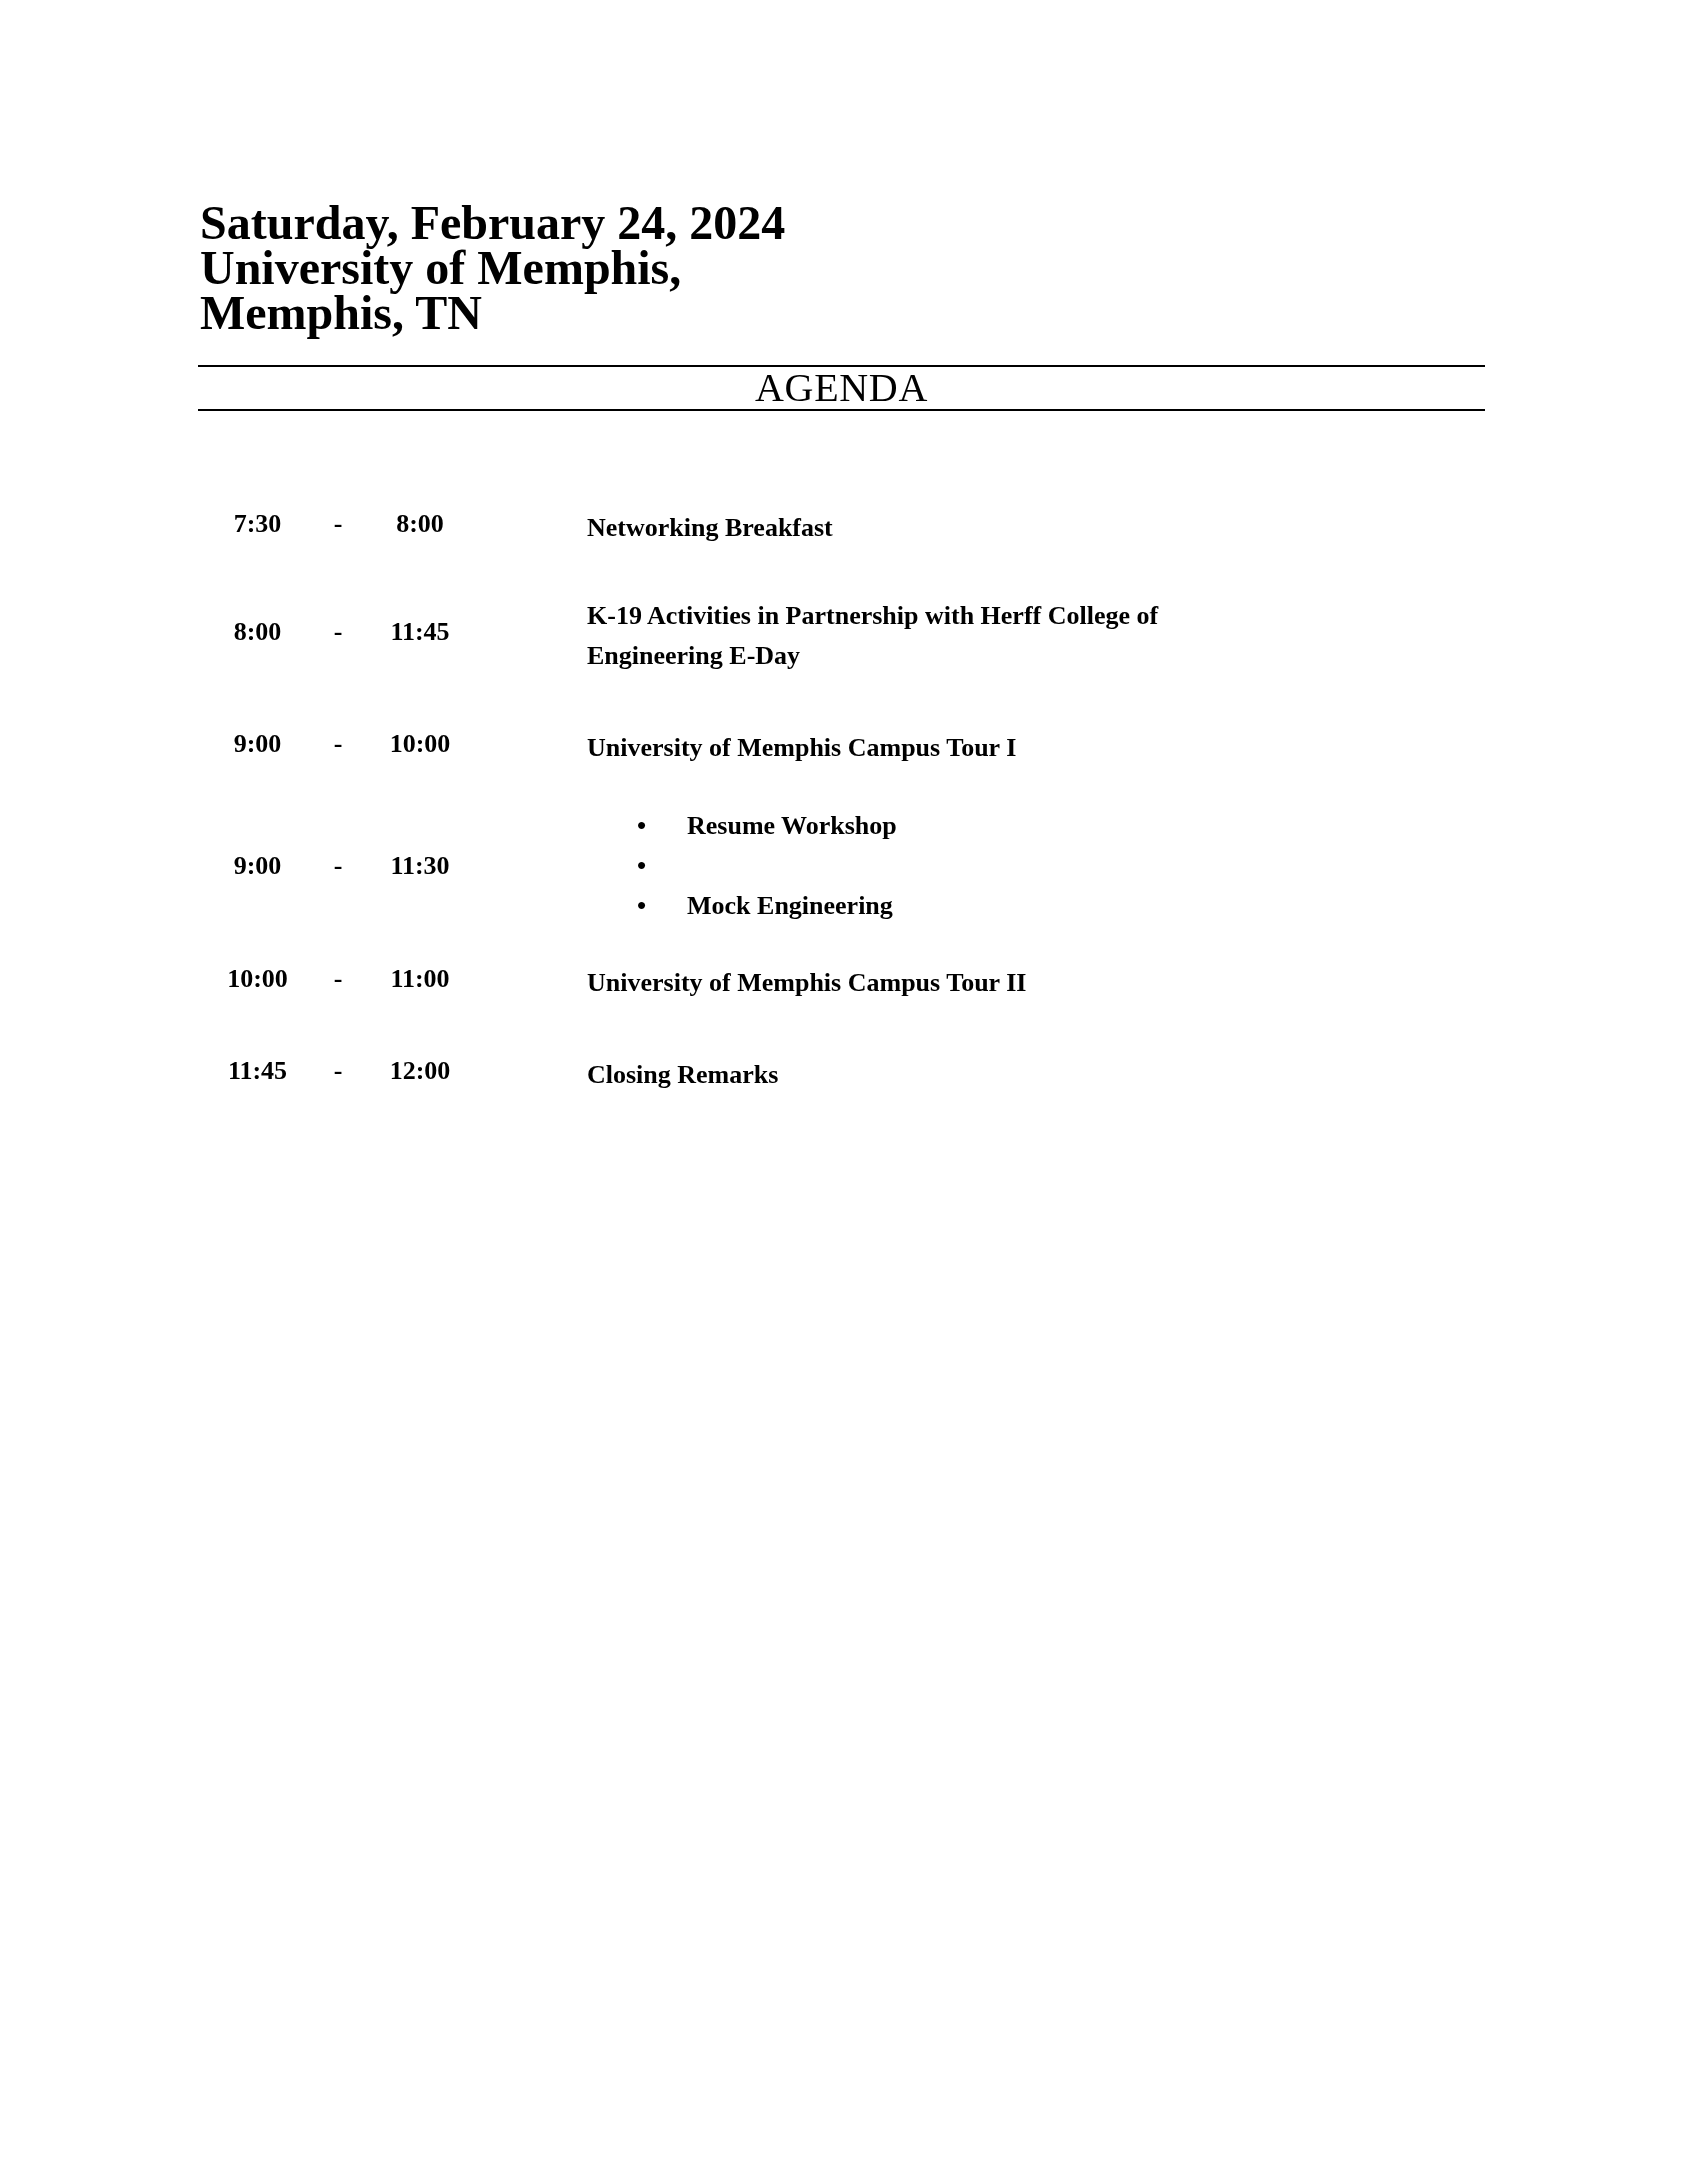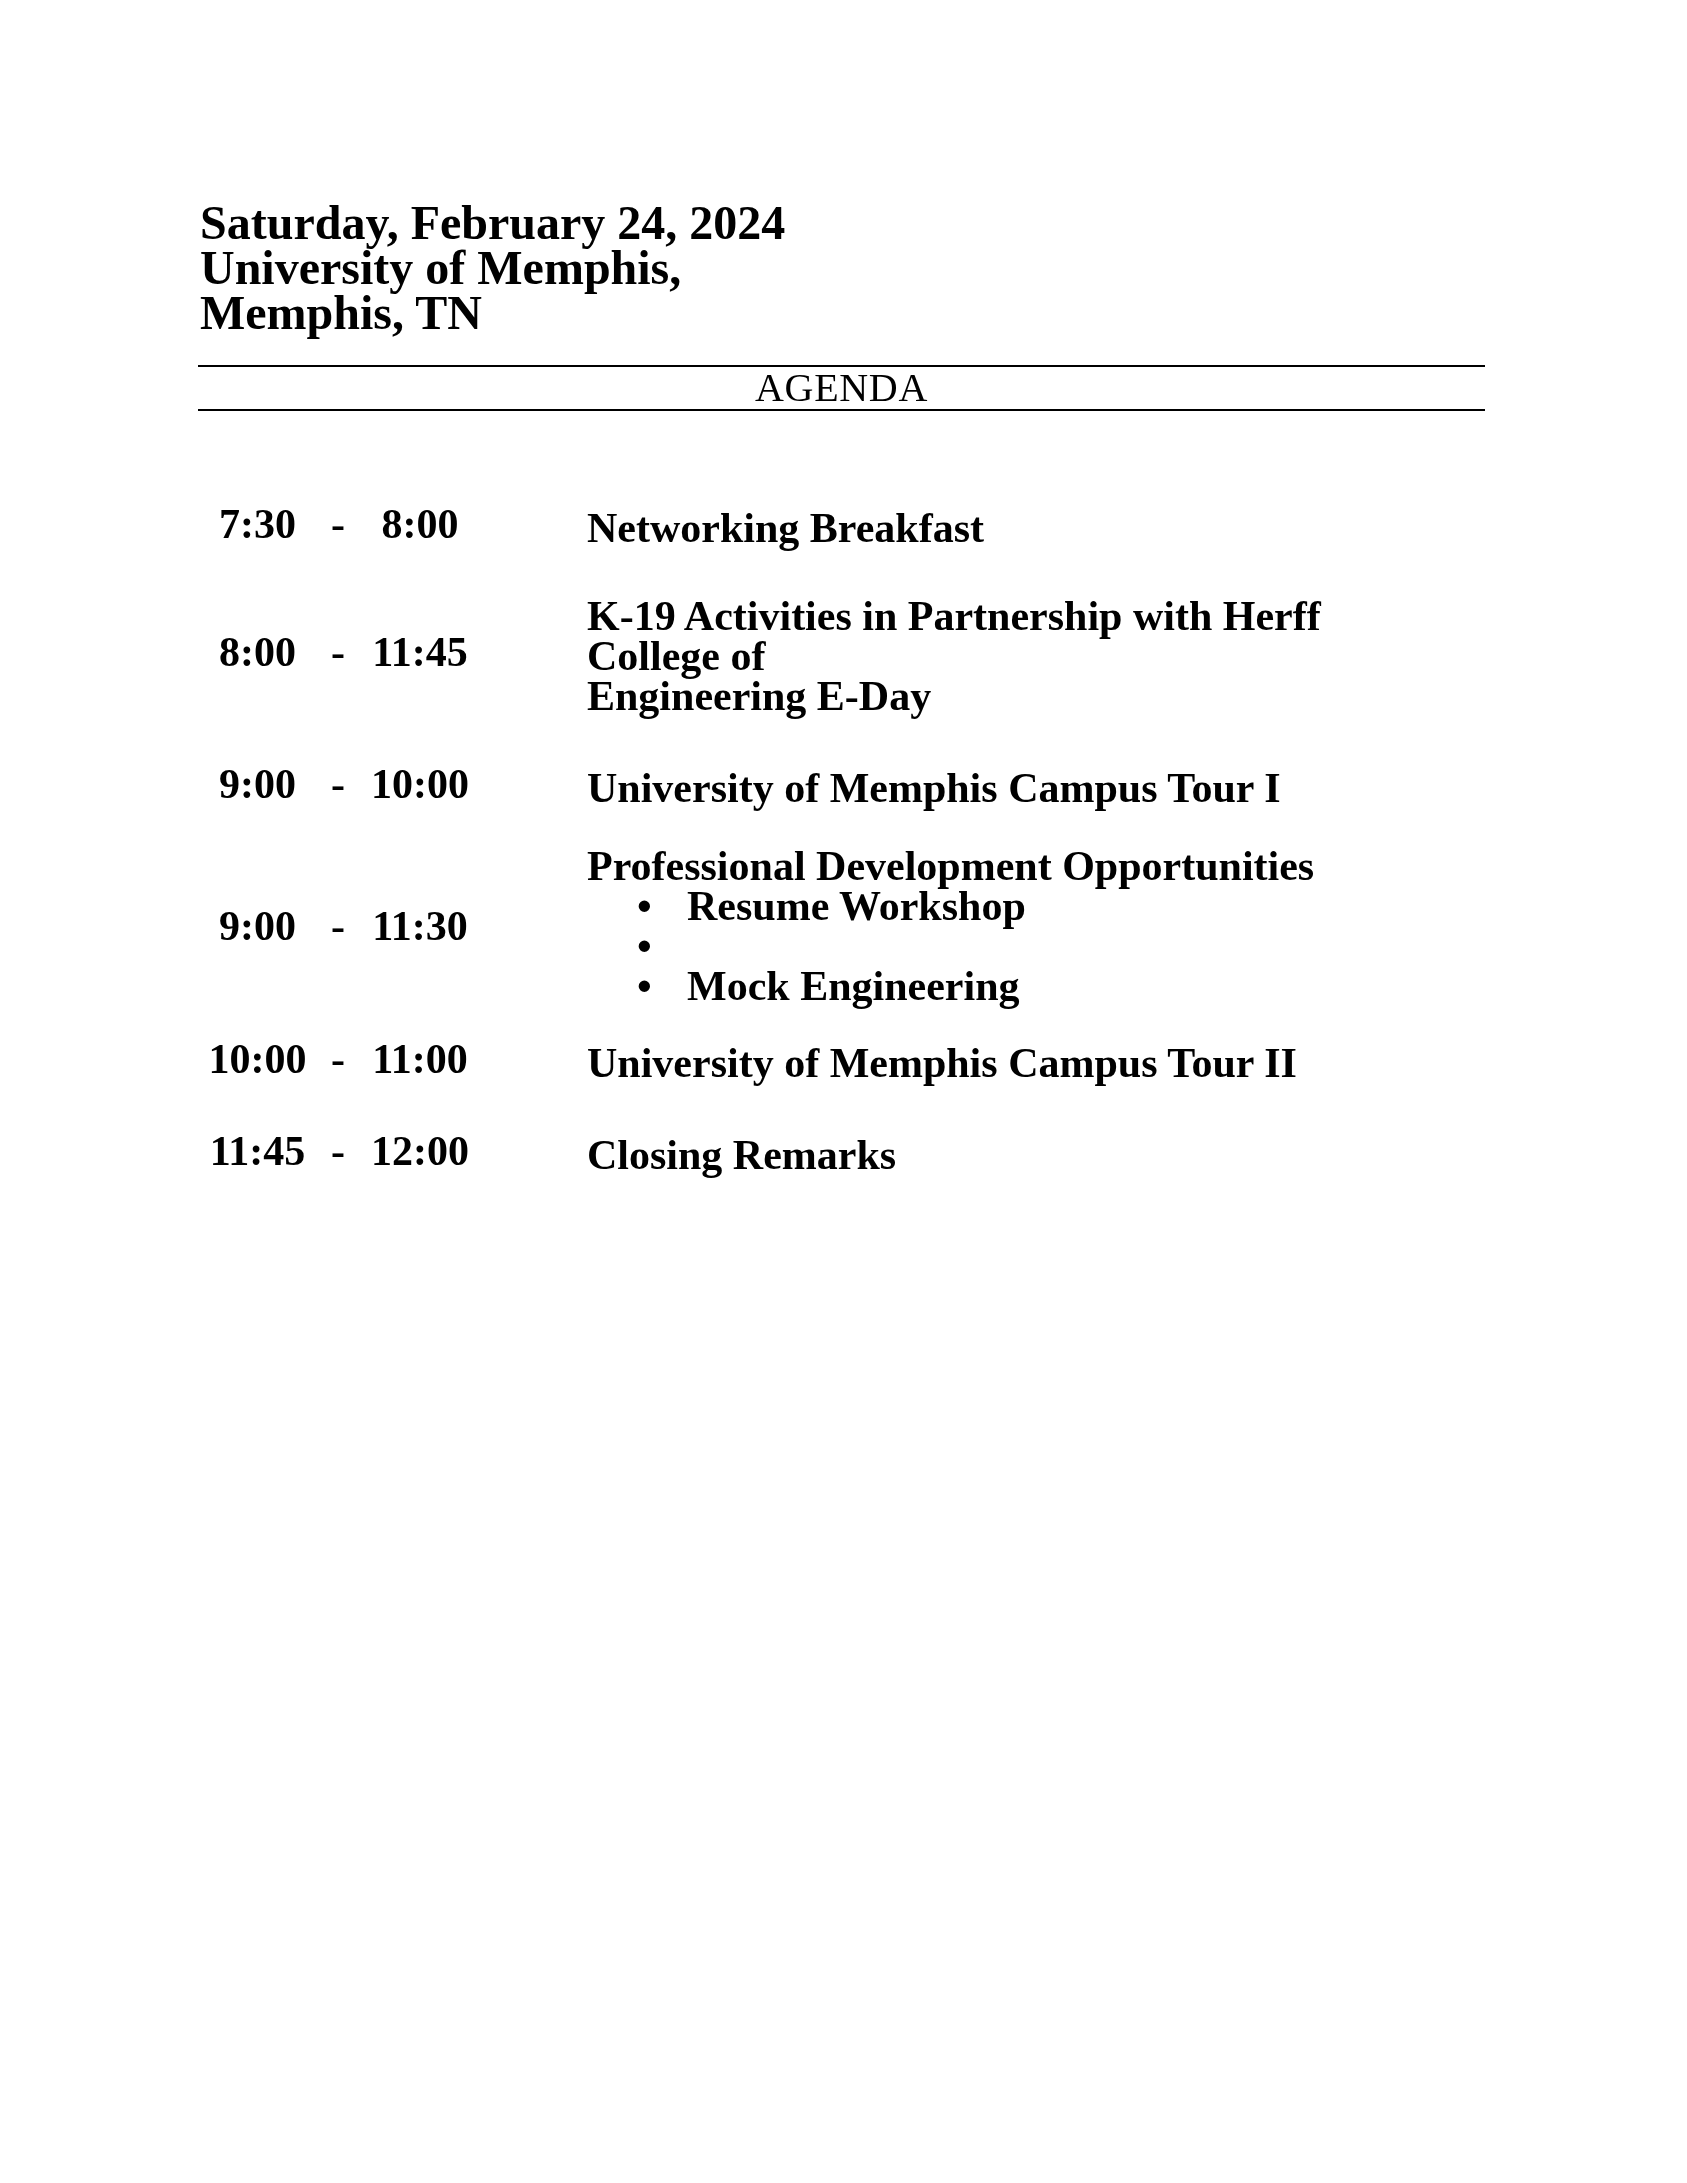--- a/index.html
+++ b/index.html
@@ -34,21 +34,21 @@
     font-size: 40px;
     line-height: 42px;
     font-weight: 400;
     letter-spacing: 0.7px;
   }
   
   .schedule {
     margin-left: 200px;
     margin-top: 89px;
     font-weight: 700;
-    font-size: 42px;
+    font-size: 26px;
     line-height: 40px;
   }
   .row {
     display: flex;
     align-items: center;
   }
   .row.mb-a { margin-bottom: 40px; }
   .row.mb-b { margin-bottom: 44px; }
   .row.mb-c { margin-bottom: 38px; }
   .row.mb-d { margin-bottom: 29px; }
@@ -101,21 +101,20 @@
       <div class="c-gap"></div>
       <div class="c-desc pre">University of Memphis Campus Tour I</div>
     </div>
 
     <div class="row mb-d">
       <div class="c-start">9:00</div>
       <div class="c-dash">-</div>
       <div class="c-end">11:30</div>
       <div class="c-gap"></div>
       <div class="c-desc">
-        <div>Professional Development Opportunities</div>
         <div>
           <div class="bullet-item">
             <span class="b-marker">•</span>
             <span class="b-text">Resume Workshop</span>
           </div>
           <div class="bullet-item">
             <span class="b-marker">•</span>
           </div>
           <div class="bullet-item">
             <span class="b-marker">•</span>

